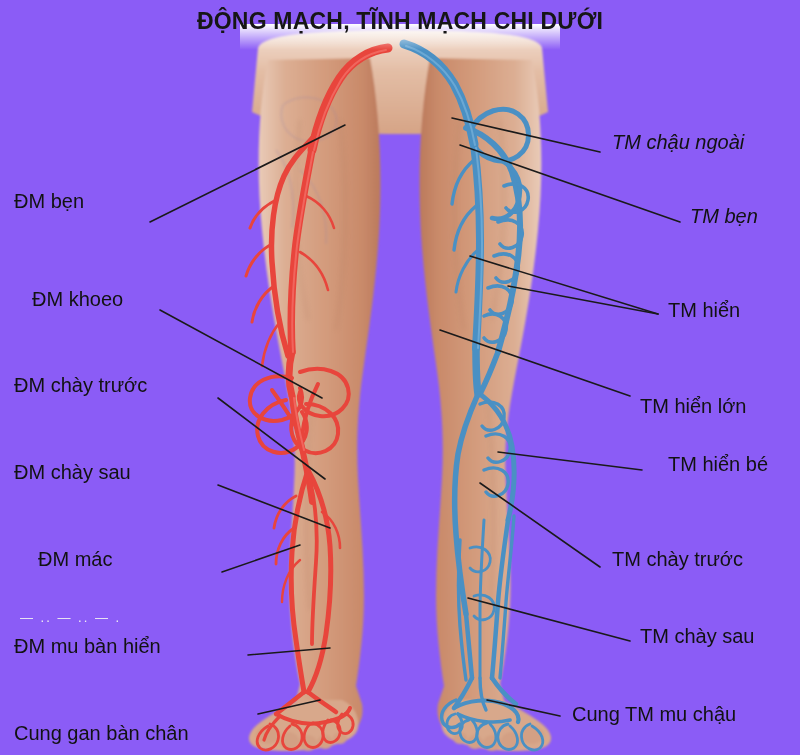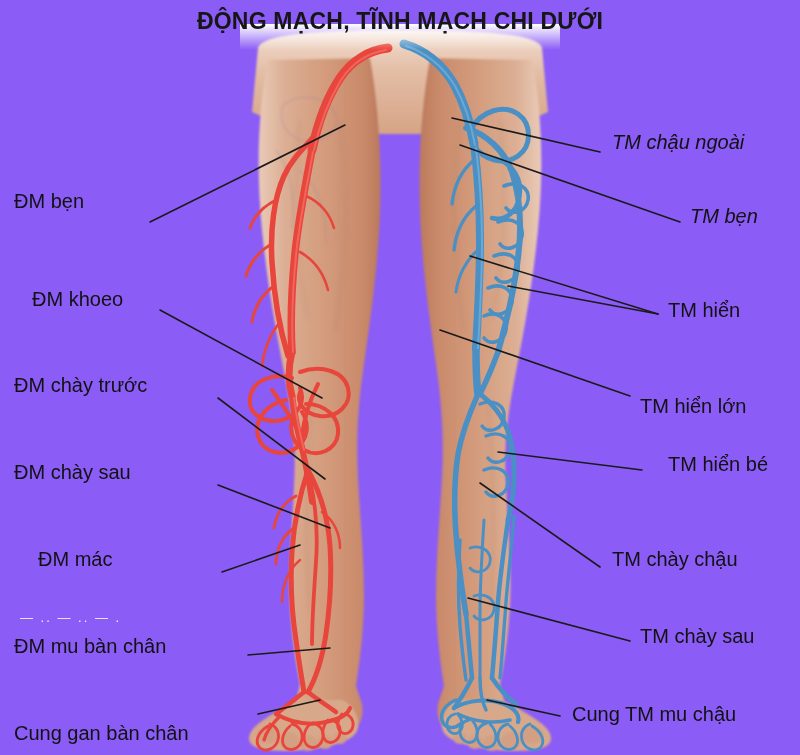--- a/index.html
+++ b/index.html
@@ -329,27 +329,27 @@
     </svg>
 
   <div id="title">ĐỘNG MẠCH, TĨNH MẠCH CHI DƯỚI</div>
 
   <div id="label-layer">
       <div class="label left" style="left: 14px; top: 191px;">ĐM bẹn</div>
       <div class="label left" style="left: 32px; top: 289px;">ĐM khoeo</div>
       <div class="label left" style="left: 14px; top: 375px;">ĐM chày trước</div>
       <div class="label left" style="left: 14px; top: 462px;">ĐM chày sau</div>
       <div class="label left" style="left: 26px; top: 549px; margin-left: 12px;">ĐM mác</div>
-      <div class="label left" style="left: 14px; top: 636px;">ĐM mu bàn chân</div>
+      <div class="label left" style="left: 14px; top: 636px;">ĐM mu bàn hiển</div>
       <div class="label left" style="left: 14px; top: 723px;">Cung gan bàn chân</div>
       <div class="label right" style="left: 612px; top: 132px; font-style: italic;">TM chậu ngoài</div>
       <div class="label right" style="left: 690px; top: 206px; font-style: italic;">TM bẹn</div>
       <div class="label right" style="left: 668px; top: 300px;">TM hiển</div>
       <div class="label right" style="left: 640px; top: 396px;">TM hiển lớn</div>
       <div class="label right" style="left: 668px; top: 454px;">TM hiển bé</div>
-      <div class="label right" style="left: 612px; top: 549px;">TM chày chậu</div>
+      <div class="label right" style="left: 612px; top: 549px;">TM chày trước</div>
       <div class="label right" style="left: 640px; top: 626px;">TM chày sau</div>
       <div class="label right" style="left: 572px; top: 704px;">Cung TM mu chậu</div>
     </div>
 
   <div id="watermark">—  .. —  .. — .</div>
 
 </div>
 
 </body></html>

